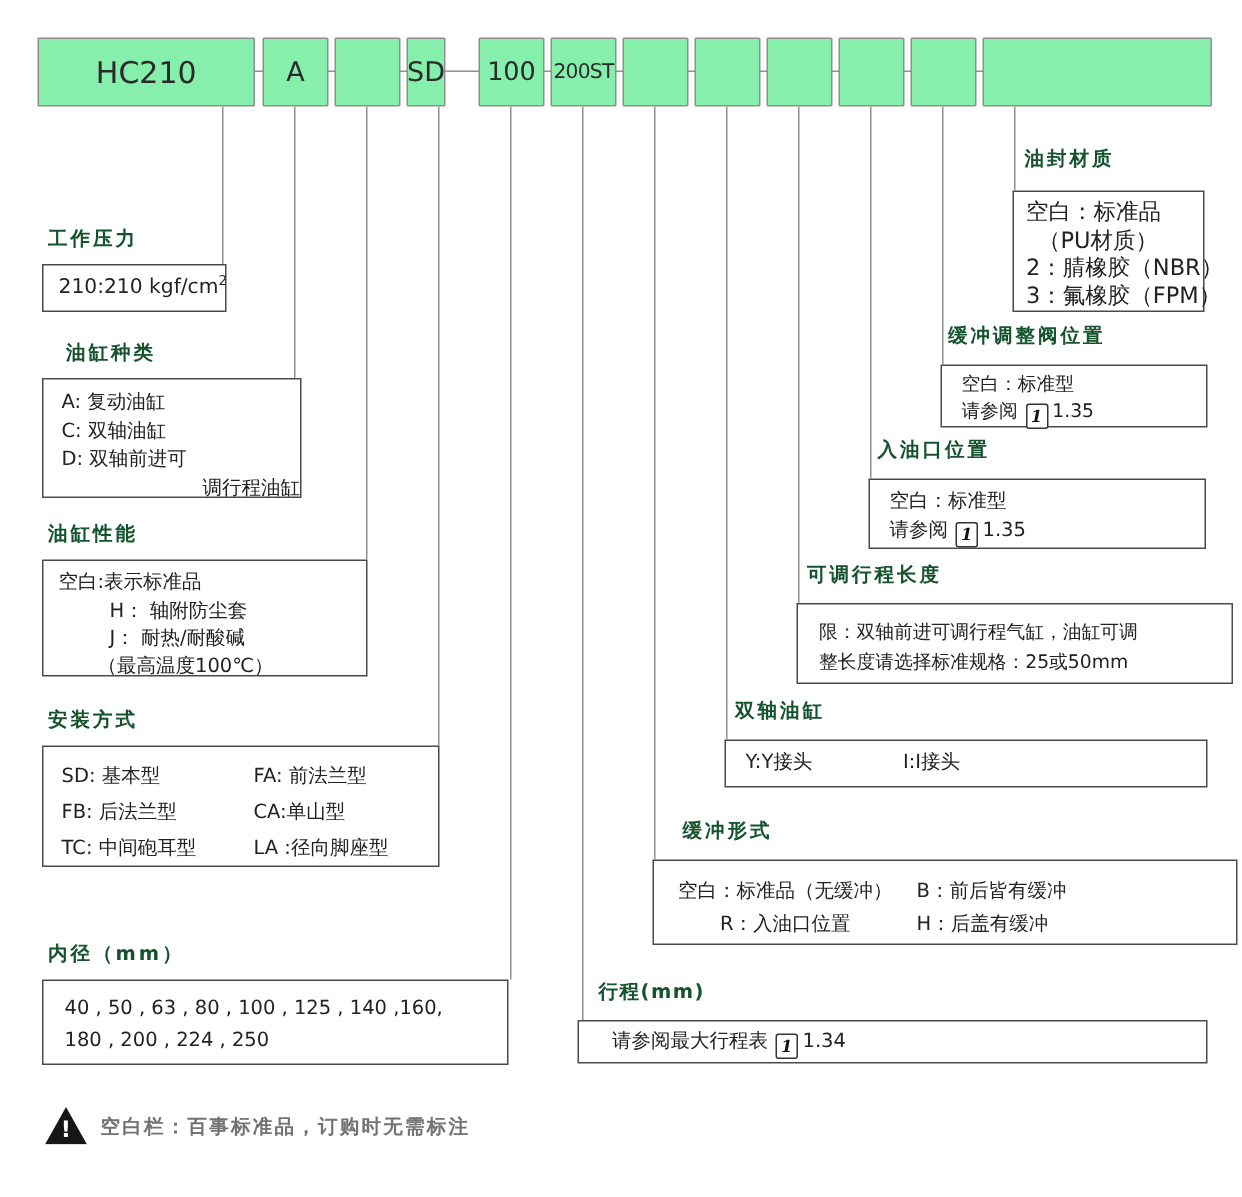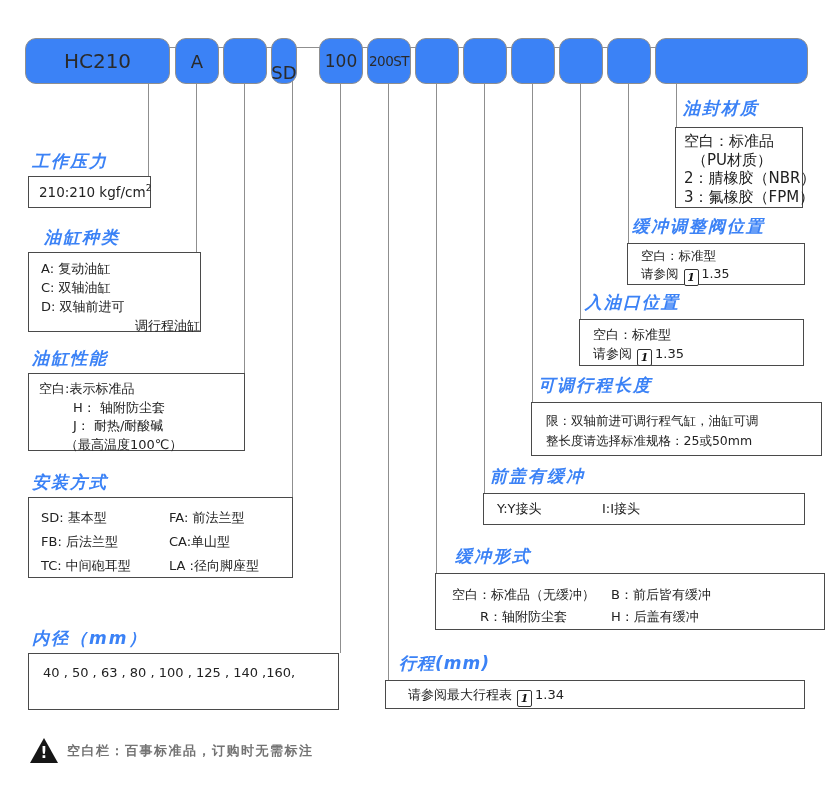--- a/index.html
+++ b/index.html
@@ -2,29 +2,29 @@
 <html><head>
 <meta charset="utf-8">
 <style>
   html,body{margin:0;padding:0;background:#fff;}
   .canvas{
     position:relative;width:828px;height:798px;background:#ffffff;overflow:hidden;
     font-family:"DejaVu Sans","Liberation Sans",sans-serif;color:#1a1a1a;
   }
   
   .mbox{
-    position:absolute;top:38px;height:46px;box-sizing:border-box;
-    background:#3b82f6;border:1.5px solid #8f8f8f;border-radius:11px;
+    position:absolute;top:25px;height:46px;box-sizing:border-box;
+    background:#86efac;border:1.5px solid #8f8f8f;border-radius:1px;
     display:flex;align-items:center;justify-content:center;
     font-size:18px;color:#2a2a2a;z-index:2;
   }
   .b1{left:25px;width:145px;font-size:20px;}
   .b2{left:175px;width:44px;}
   .b3{left:223px;width:44px;}
-  .b4{left:271px;width:26px;align-items:flex-end;}
+  .b4{left:271px;width:26px;}
   .b5{left:319px;width:44px;font-size:17px;}
   .b6{left:367px;width:44px;font-size:13.5px;letter-spacing:-0.5px;}
   .b7{left:415px;width:44px;}
   .b8{left:463px;width:44px;}
   .b9{left:511px;width:44px;}
   .b10{left:559px;width:44px;}
   .b11{left:607px;width:44px;}
   .b12{left:655px;width:153px;}
   .hline{position:absolute;top:47px;left:168px;width:492px;height:1px;background:#8f8f8f;z-index:1;}
   
@@ -36,22 +36,22 @@
   .l5{left:340px;height:582px;}
   .l6{left:388px;height:609px;}
   .l7{left:436px;height:502px;}
   .l8{left:484px;height:422px;}
   .l9{left:532px;height:331px;}
   .l10{left:580px;height:248px;}
   .l11{left:628px;height:172px;}
   .l12{left:676px;height:56px;}
   
   .sec-title{
-    position:absolute;font-weight:bold;font-size:17px;letter-spacing:2px;
-    color:#3b82f6;white-space:nowrap;z-index:2;font-style:italic;
+    position:absolute;font-weight:bold;font-size:13px;letter-spacing:2px;
+    color:#14532d;white-space:nowrap;z-index:2;
   }
   .sec-box{
     position:absolute;box-sizing:border-box;background:#fff;
     border:1px solid #4a4a4a;font-size:13px;color:#222;z-index:2;white-space:nowrap;
   }
   .line{display:block;}
   .c1{display:inline-block;}
   .c2{display:inline-block;}
   
   .t-wp{left:32px;top:150px;}
@@ -195,34 +195,35 @@
   <div class="sec-title t-mount">安装方式</div>
   <div class="sec-box x-mount">
     <span class="line"><span class="c1">SD: 基本型</span><span class="c2">FA: 前法兰型</span></span>
     <span class="line"><span class="c1">FB: 后法兰型</span><span class="c2">CA:单山型</span></span>
     <span class="line"><span class="c1">TC: 中间砲耳型</span><span class="c2">LA :径向脚座型</span></span>
   </div>
 
   <div class="sec-title t-bore">内径（mm）</div>
   <div class="sec-box x-bore">
     <span class="line">40 , 50 , 63 , 80 , 100 , 125 , 140 ,160,</span>
+    <span class="line">180 , 200 , 224 , 250</span>
   </div>
 
   <div class="sec-title t-stroke">行程(mm)</div>
   <div class="sec-box x-stroke">
     <span>请参阅最大行程表</span><span class="ref-icon">1</span><span>1.34</span>
   </div>
 
   <div class="sec-title t-cushion">缓冲形式</div>
   <div class="sec-box x-cushion">
     <span class="line"><span class="c1">空白：标准品（无缓冲）</span><span class="c2">B：前后皆有缓冲</span></span>
-    <span class="line"><span class="c1">R：轴附防尘套</span><span class="c2">H：后盖有缓冲</span></span>
-  </div>
-
-  <div class="sec-title t-shaft">前盖有缓冲</div>
+    <span class="line"><span class="c1">R：入油口位置</span><span class="c2">H：后盖有缓冲</span></span>
+  </div>
+
+  <div class="sec-title t-shaft">双轴油缸</div>
   <div class="sec-box x-shaft">
     <span class="line"><span class="c1">Y:Y接头</span><span class="c2">I:I接头</span></span>
   </div>
 
   <div class="sec-title t-adj">可调行程长度</div>
   <div class="sec-box x-adj">
     <span class="line">限：双轴前进可调行程气缸，油缸可调</span>
     <span class="line">整长度请选择标准规格：25或50mm</span>
   </div>
 

